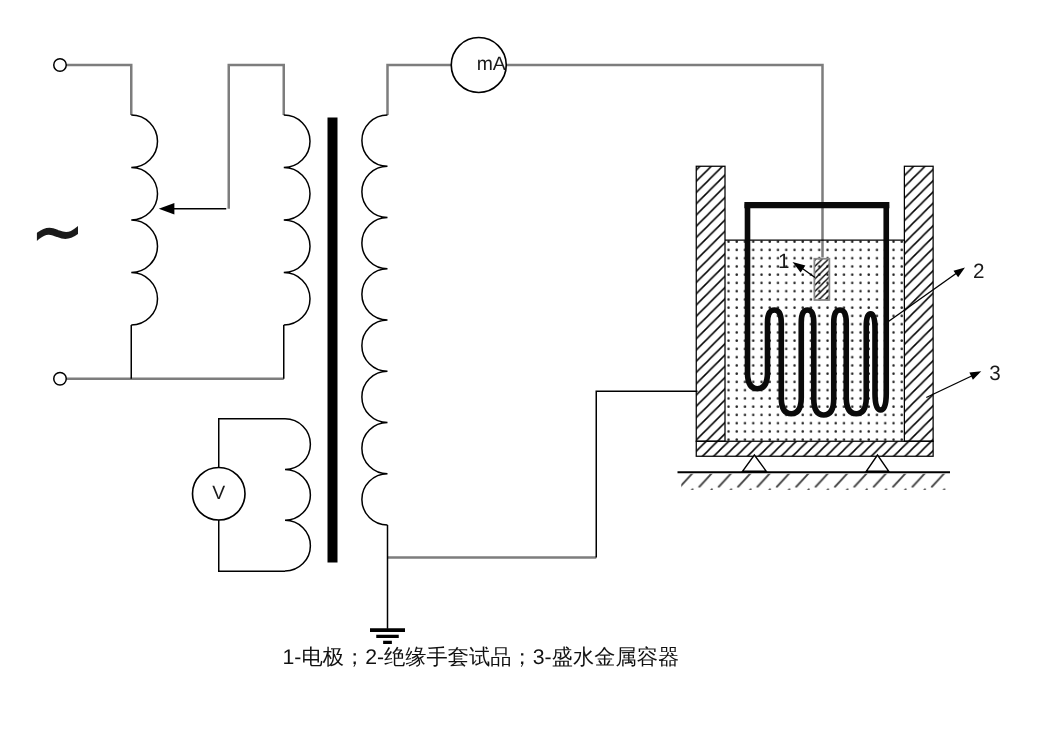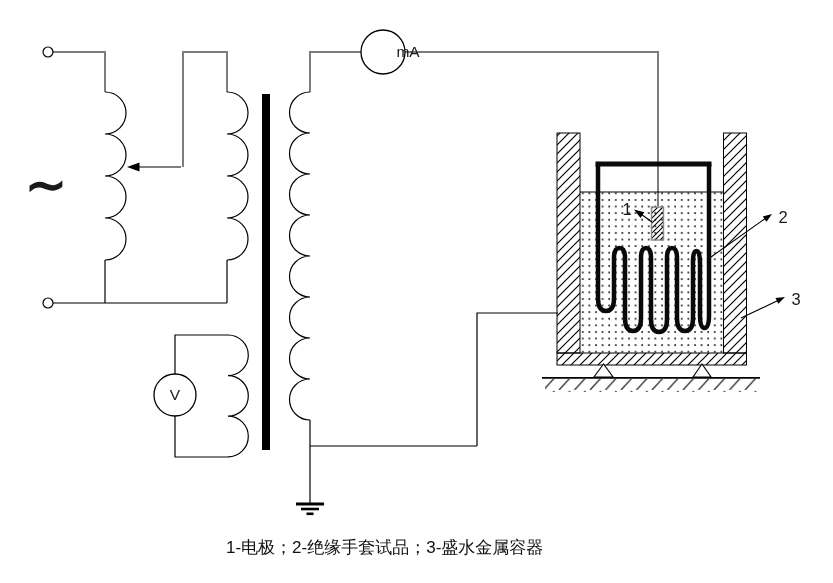--- a/index.html
+++ b/index.html
@@ -4,21 +4,21 @@
 <style>
   html,body{margin:0;padding:0;background:#fff;}
   #stage{position:relative;width:833px;height:583px;background:#ffffff;overflow:hidden;
          font-family:"Liberation Sans", sans-serif;color:#000;}
   #stage svg{position:absolute;left:0;top:0;}
   .lbl{position:absolute;display:flex;align-items:center;justify-content:center;
        color:#1a1a1a;user-select:none;}
   .ac{font-size:50px;font-weight:bold;line-height:40px;}
   .meter{font-size:15.5px;letter-spacing:0px;}
   .num{font-size:16.5px;}
-  .caption{position:absolute;left:226px;top:536px;width:480px;font-size:17px;
+  .caption{position:absolute;left:226px;top:514px;width:480px;font-size:17px;
            color:#111;text-align:left;white-space:nowrap;}
 </style>
 </head>
 <body>
 
 <div id="stage">
 
 <svg width="833" height="583" viewBox="0 0 833 583">
   <defs>
     <pattern id="hatch" width="9" height="9" patternUnits="userSpaceOnUse">
@@ -102,21 +102,21 @@
   <polygon points="785,297 778.3,303.8 775.5,298" fill="#000"></polygon>
 
   <polygon points="603.5,364 594,377 613,377" fill="#fff" stroke="#000" stroke-width="1.1"></polygon>
   <polygon points="702,364 693,377 711,377" fill="#fff" stroke="#000" stroke-width="1.1"></polygon>
   <path d="M542,377.8 H760" stroke="#000" stroke-width="1.8" fill="none"></path>
   <rect x="545" y="379" width="212" height="13" fill="url(#ghatch)"></rect>
 </svg>
 
 <span class="lbl ac" style="left:20px;top:160px;width:52px;height:50px;">∼</span>
 
-<span class="lbl meter" style="left:376px;top:43px;width:64px;height:18px;">mA</span>
+<span class="lbl meter" style="left:361px;top:43px;width:64px;height:18px;">mA</span>
 
 <span class="lbl meter" style="left:154px;top:386px;width:42px;height:18px;">V</span>
 
 <span class="lbl num" style="left:619px;top:200px;width:16px;height:18px;">1</span>
 
 <span class="lbl num" style="left:775px;top:207px;width:16px;height:20px;">2</span>
 
 <span class="lbl num" style="left:788px;top:289px;width:16px;height:20px;">3</span>
 
 <div class="caption">1-电极；2-绝缘手套试品；3-盛水金属容器</div>

